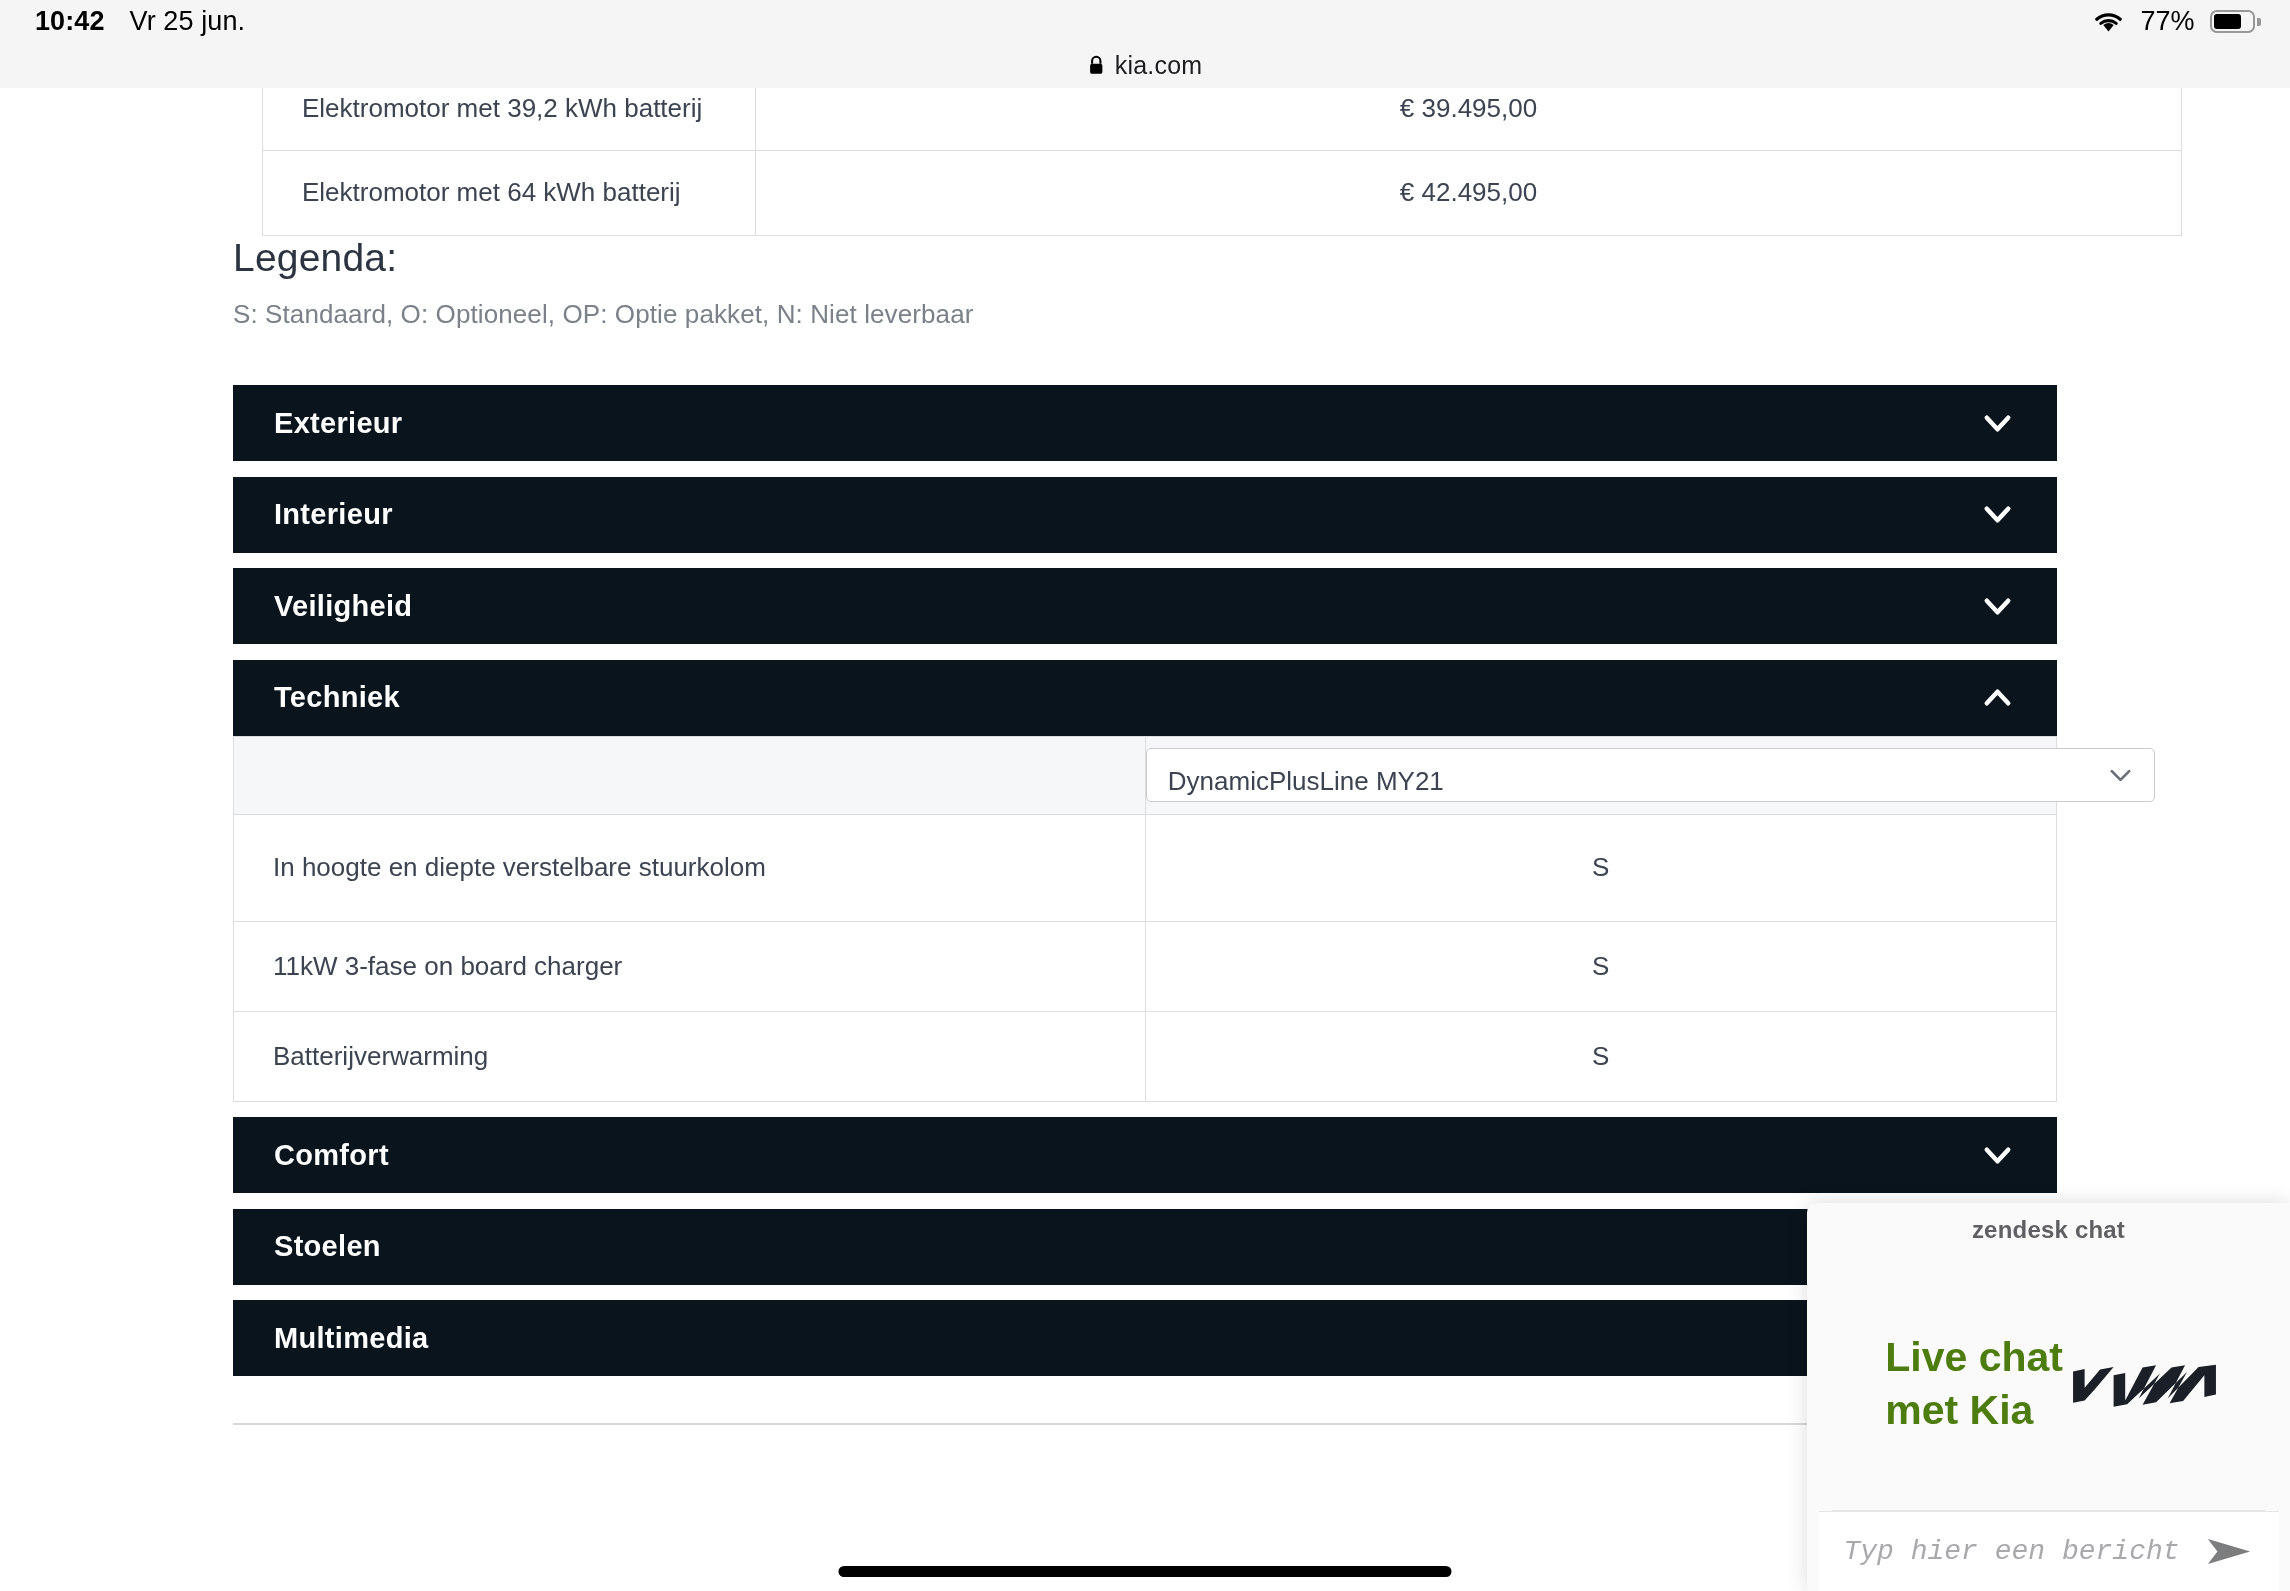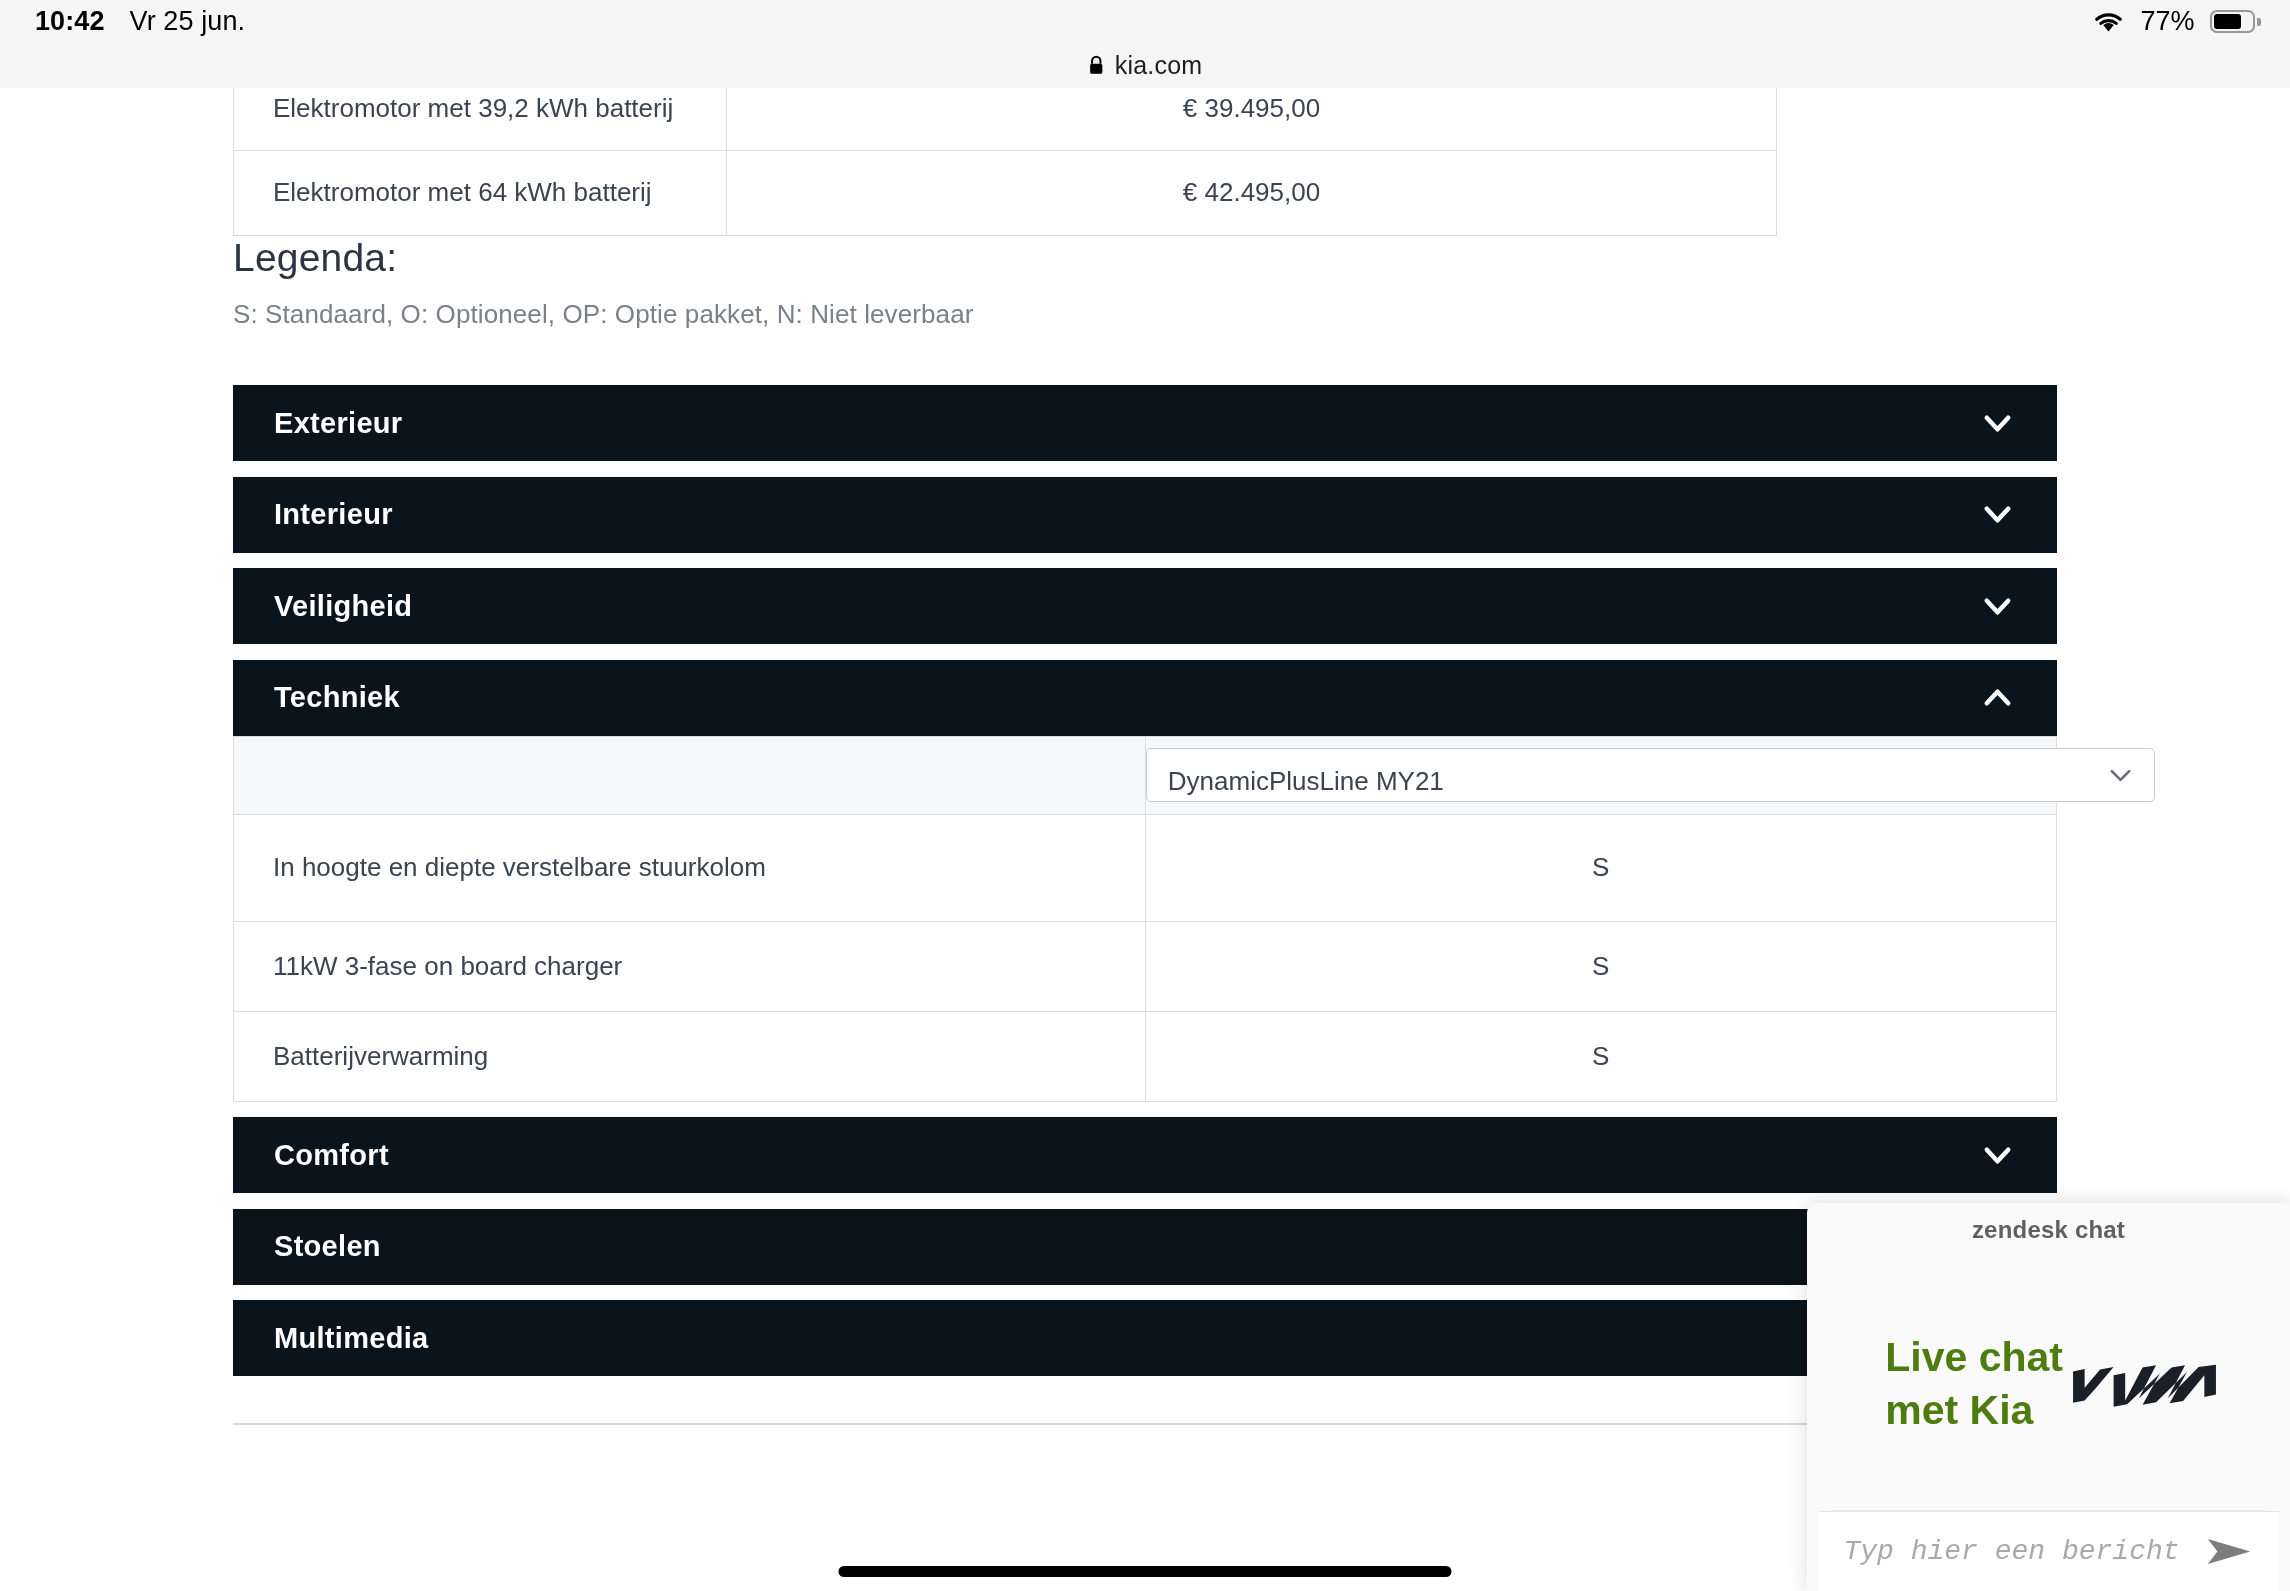--- a/index.html
+++ b/index.html
@@ -58,23 +58,24 @@
     overflow:hidden;
   }
   .content{
     position:absolute;
     left:233px; width:1824px;
     top:-21.3px;
   }
 
   
   table.spec{
-    width:1544px;
+    width:1920px;
     border-collapse:collapse;
     table-layout:fixed;
+    margin-left:29px;
   }
   table.spec td{
     border:1px solid #dcdddf;
     vertical-align:middle;
     color:#3b4450;
     font-size:26px;
     line-height:1.45;
   }
   td.label-col{ width:493px; padding:23px 39px; }
   td.value-col{ text-align:center; padding:23px 8px; }

